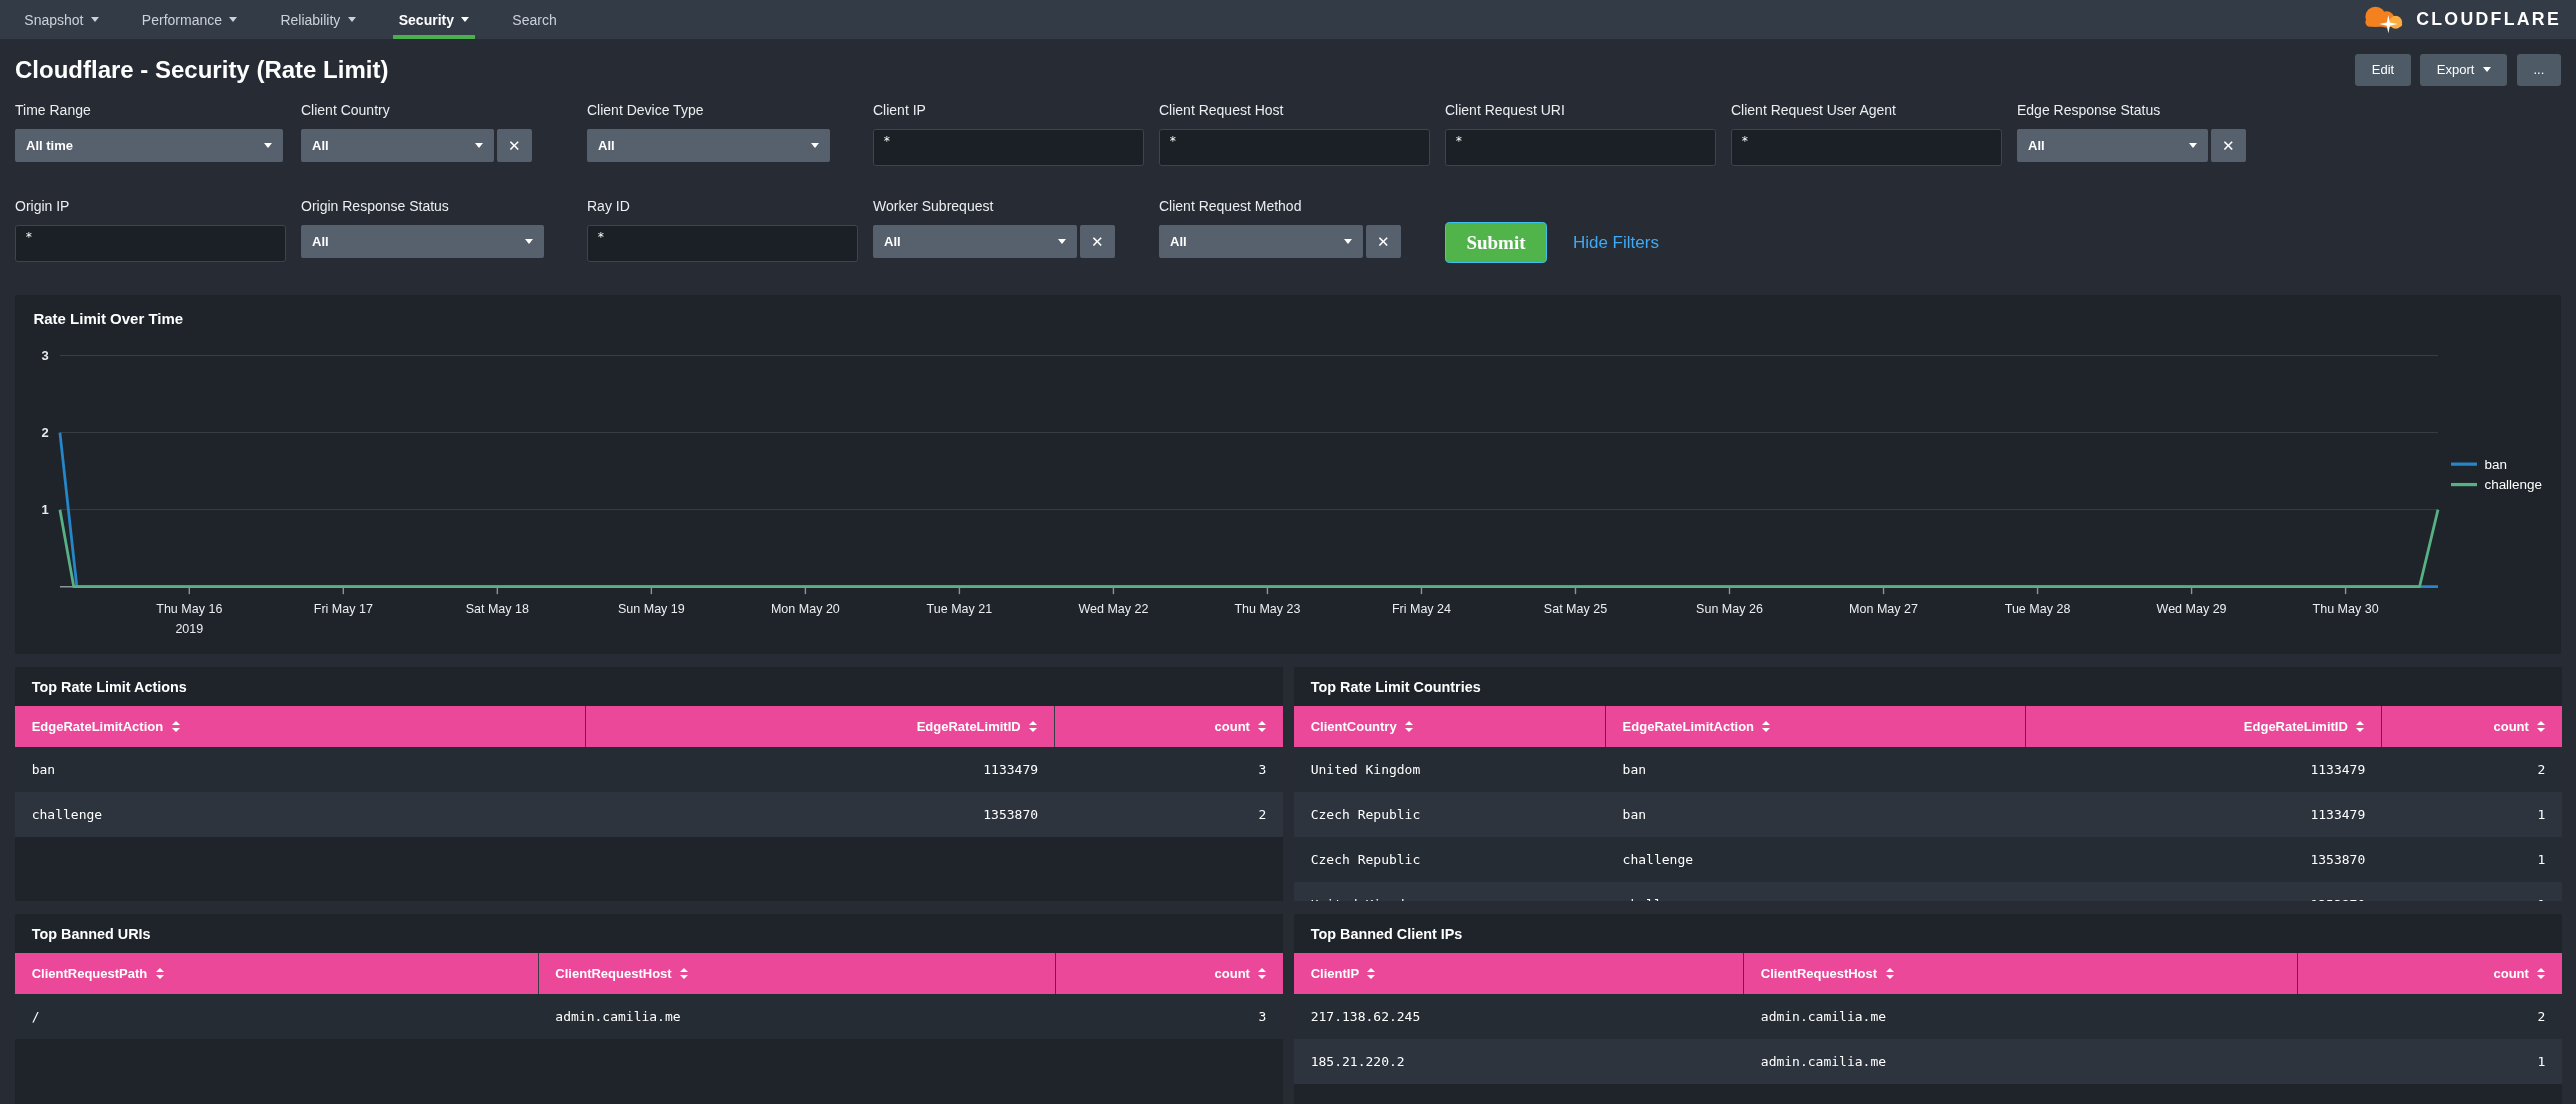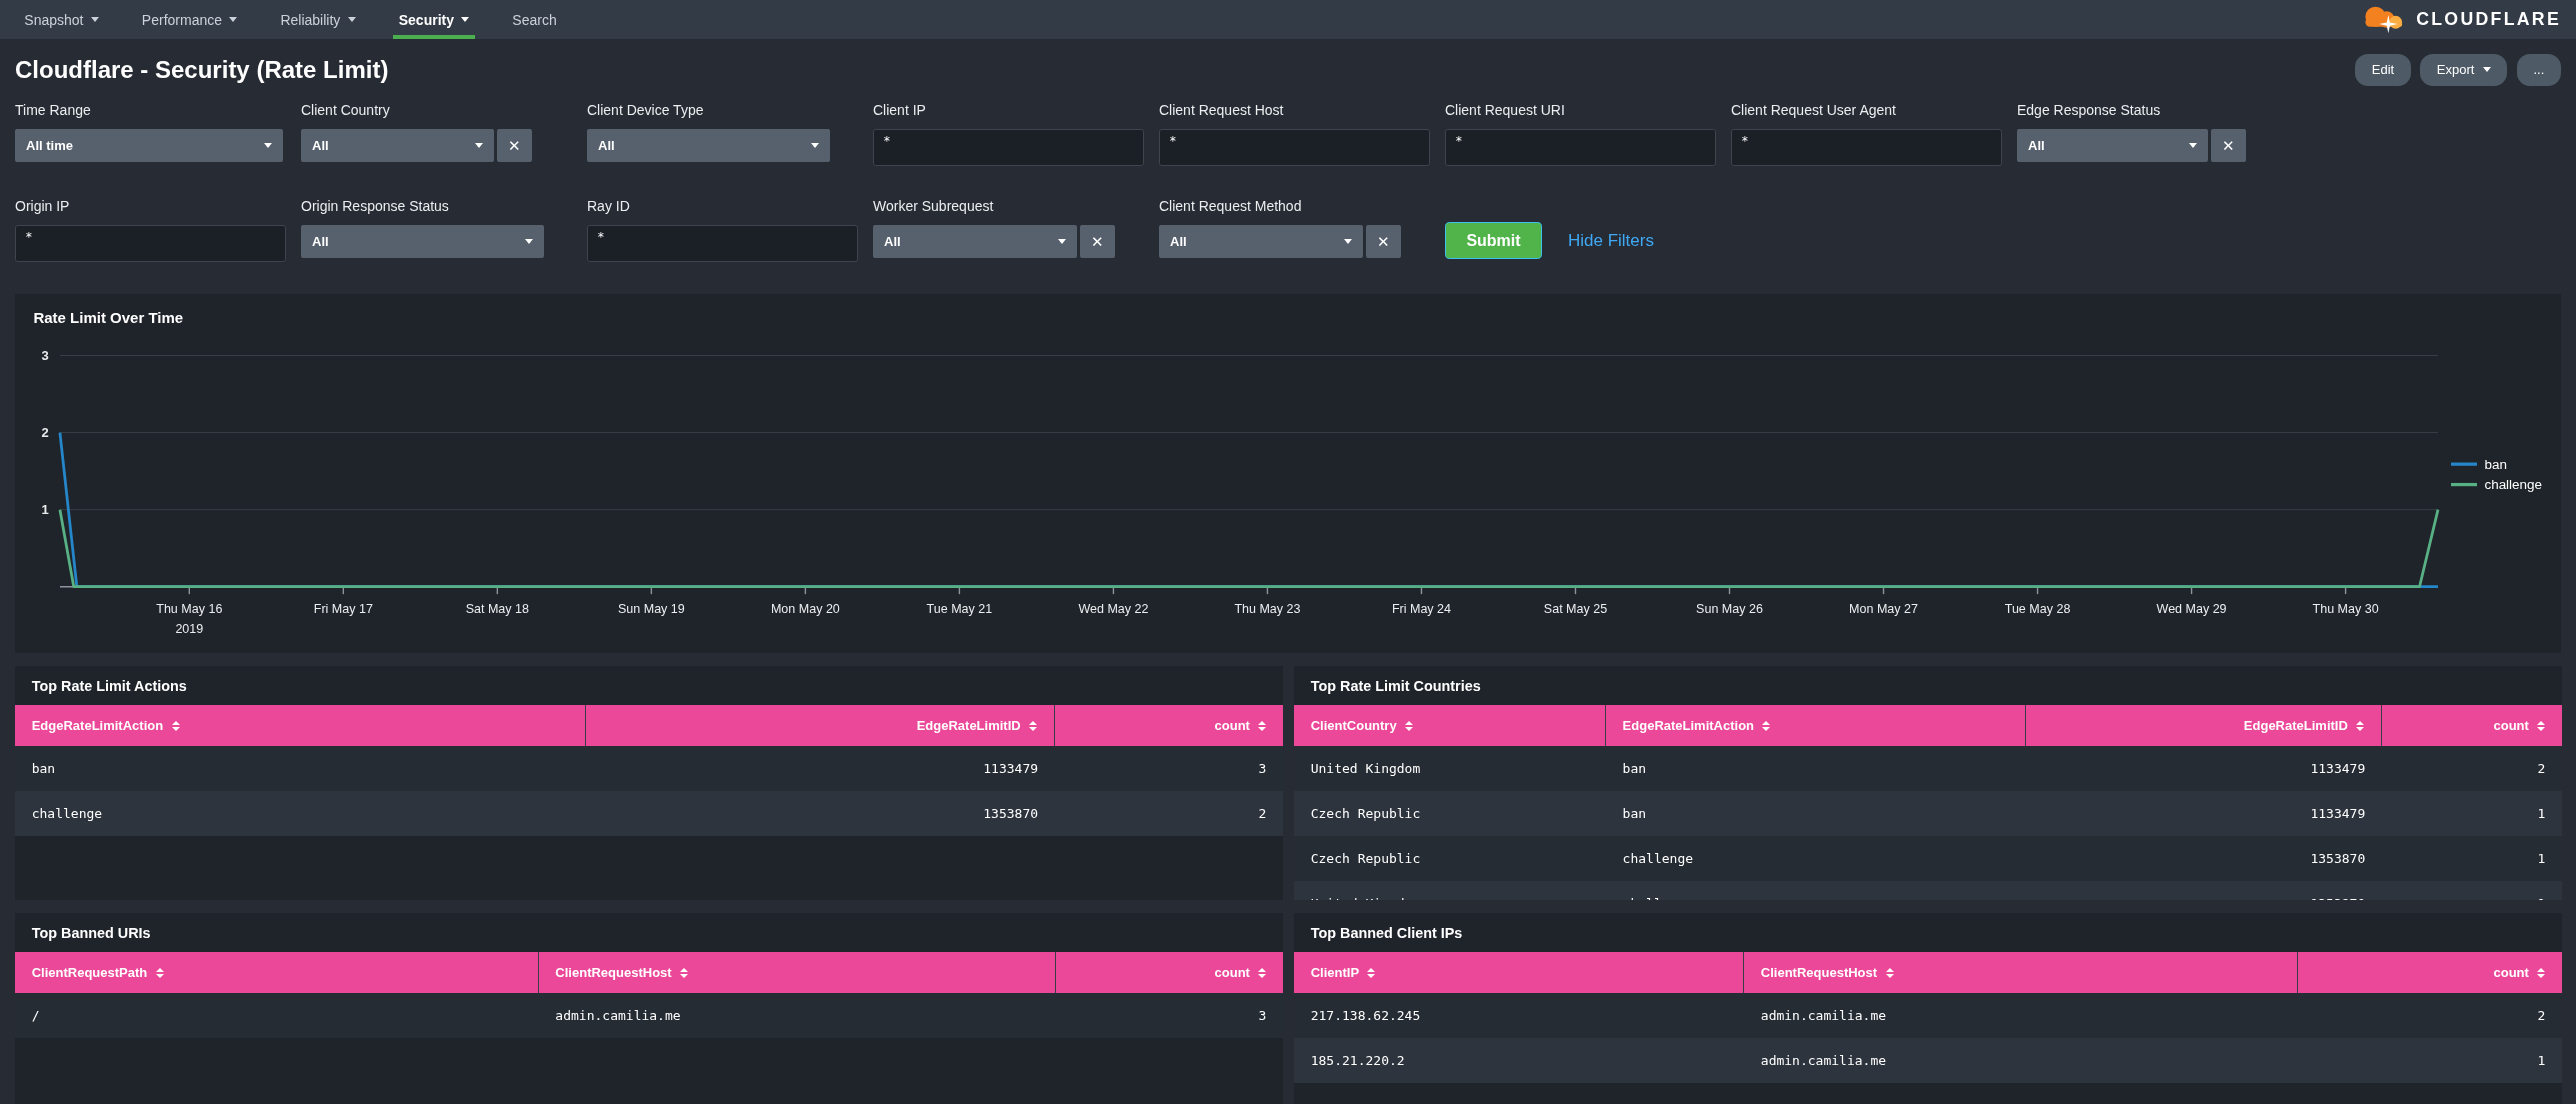--- a/index.html
+++ b/index.html
@@ -16,37 +16,37 @@
   .nav-item.active{color:#fff;font-weight:bold}
   .nav-item.active::after{content:"";position:absolute;left:9.3px;right:9.3px;bottom:0;height:3.7px;background:#4bae4f}
   .caret{width:0;height:0;border-left:4.6px solid transparent;border-right:4.6px solid transparent;border-top:5.6px solid #ccd2d9}
   .caret.white{border-top-color:#fff}
   .logo{position:absolute;right:15px;top:2.8px;display:flex;align-items:center;gap:8px}
   .logo-text{color:#fff;font-weight:bold;font-size:17.7px;letter-spacing:2.3px}
   
   .page-header{display:flex;justify-content:space-between;align-items:center;padding:15px 15px 13px}
   .page-title{font-size:24px;font-weight:bold}
   .hdr-buttons{display:flex;gap:9.3px}
-  .btn{background:#4e5a66;color:#fff;border:none;border-radius:13px;padding:8.4px 16.7px;
+  .btn{background:#4e5a66;color:#fff;border:none;border-radius:3px;padding:8.4px 16.7px;
     font-size:13px;font-family:inherit;cursor:pointer;display:flex;align-items:center;gap:8.4px}
   
   .filters{padding:3.7px 15px 0}
   .f-row{display:grid;grid-template-columns:repeat(8,286px);margin-bottom:32px}
   .f-row2{grid-template-columns:repeat(5,286px) auto}
   .f-label{font-size:14px;color:#eceef0;margin-bottom:11px}
   .f-ctrl{display:flex;gap:2.8px;align-items:flex-start}
   .sel{height:33px;background:#57616d;border-radius:1.9px;display:flex;align-items:center;
     justify-content:space-between;padding:0 11px;font-size:13px;font-weight:bold;cursor:pointer;box-sizing:border-box}
   .xbtn{width:35px;height:33px;background:#57616d;border-radius:1.9px;display:flex;align-items:center;
     justify-content:center;font-size:15px;cursor:pointer}
   .tinput{width:271px;height:37px;background:#1b2026;border:0.9px solid #3f454e;border-radius:2.8px;
     color:#fff;font-size:12px;padding:1.9px 9.3px 15px;font-family:"DejaVu Sans Mono",monospace;box-sizing:border-box}
   .submit-cell{display:flex;align-items:center;gap:26px;margin-top:24px;align-self:start}
   .btn-submit{background:#51b44b;border:1.9px solid #3ec1f0;border-radius:4.6px;color:#fff;
-    font-weight:bold;font-size:16px;padding:8.4px 20.4px;cursor:pointer;font-family:Liberation Sans, sans-serif}
+    font-weight:bold;font-size:19px;padding:8.4px 20.4px;cursor:pointer;font-family:Liberation Serif, serif}
   .hide-filters{color:#3fa9f5;font-size:17px;cursor:pointer;text-decoration:none}
   
   .chart-panel{margin:5.6px 15px 13px;background:#1f242b;padding:13px 7.4px 5.6px 7.4px;box-sizing:border-box;height:359px}
   .panel-title{font-size:15px;font-weight:600;padding:1.9px 11px 9.3px;color:#fff}
   
   .tables-grid{display:grid;grid-template-columns:1268px 1268px;gap:13px 11px;margin:0 15px}
   .table-panel{background:#1f242b;overflow:hidden}
   .tp-a{height:234px}
   .tp-b{height:204px}
   .t-title{padding:12px 16.7px 11px;font-size:14.4px;font-weight:600}

